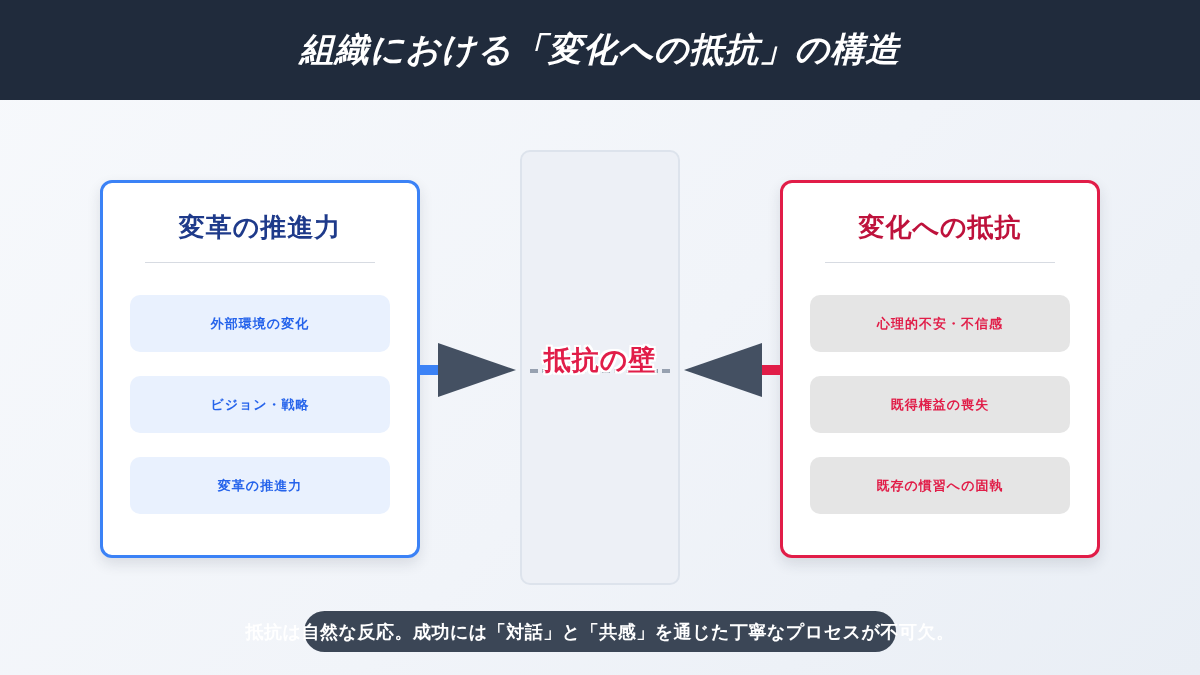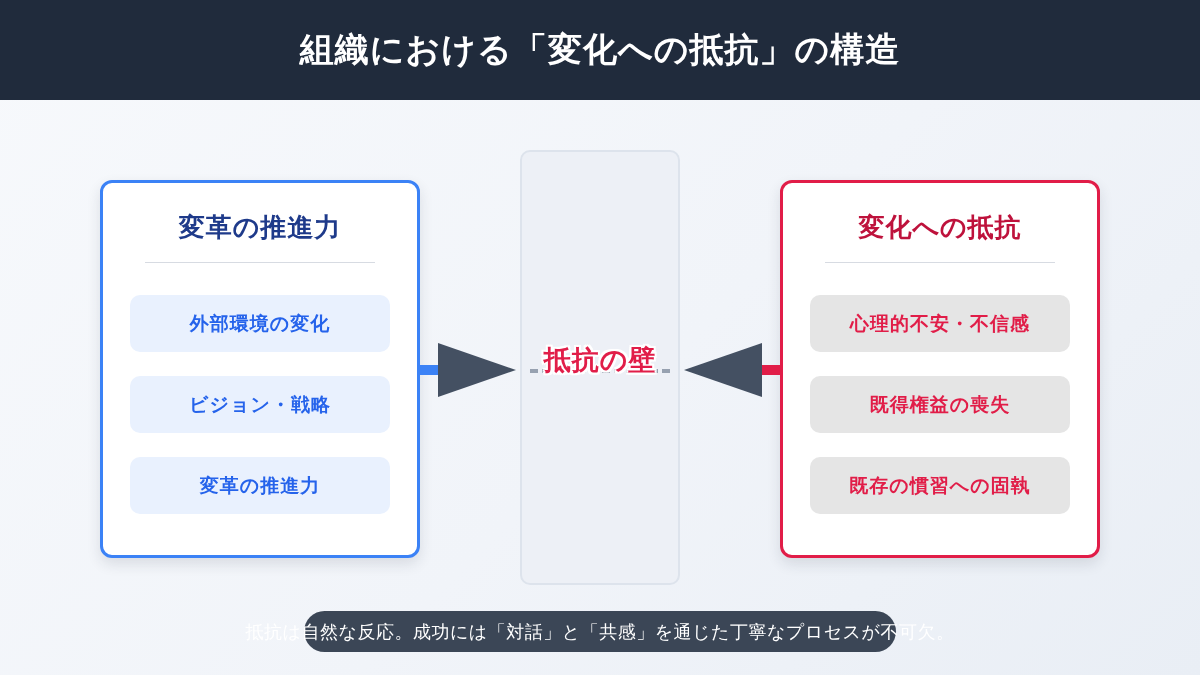--- a/index.html
+++ b/index.html
@@ -6,38 +6,38 @@
   body { font-family:"Liberation Sans","DejaVu Sans",sans-serif; background:#dfe4ea; }
   .slide {
     position:relative; width:1200px; height:675px; overflow:hidden;
     background:linear-gradient(135deg,#f7f9fc 0%,#f1f4f9 55%,#e9eef5 100%);
   }
   
   .header {
     position:absolute; top:0; left:0; width:100%; height:100px;
     background:#202b3c; display:flex; align-items:center; justify-content:center;
   }
-  .header h1 { color:#ffffff; font-size:34px; font-weight:bold; letter-spacing:1px; }
+  .header h1 { color:#ffffff; font-size:34px; font-weight:bold; letter-spacing:1px;font-style:italic; }
 
   
   .card {
     position:absolute; top:180px; width:320px; height:378px; background:#ffffff;
     border-radius:12px; box-shadow:0 6px 14px rgba(30,40,60,.12);
   }
   .card-left  { left:100px; border:3px solid #3b82f6; }
   .card-right { left:780px; border:3px solid #e11d48; }
   .card-title { margin-top:27px; text-align:center; font-size:26px; font-weight:bold; letter-spacing:1px; }
   .card-left  .card-title { color:#1e3a8a; }
   .card-right .card-title { color:#be123c; }
   .divider { width:230px; height:1px; background:#d7dbe2; margin:17px auto 0; }
   .items { margin-top:32px; display:flex; flex-direction:column; align-items:center; gap:24px; }
   .item {
     width:260px; height:57px; border-radius:10px;
     display:flex; align-items:center; justify-content:center;
-    font-size:19px; font-weight:bold; letter-spacing:1px;
+    font-size:13px; font-weight:bold; letter-spacing:1px;
   }
   .card-left  .item { background:#e9f1fe; color:#2563eb; }
   .card-right .item { background:#e5e5e5; color:#e11d48; }
 
   
   .wall {
     position:absolute; left:520px; top:150px; width:160px; height:435px;
     background:#edf0f6; border:2px solid #dde3ec; border-radius:10px;
   }
   .wall-dash {
@@ -59,21 +59,21 @@
          border-top:27px solid transparent; border-bottom:27px solid transparent; }
   .tri-right { left:438px; border-left:78px solid #445062; }
   .tri-left  { left:684px; border-right:78px solid #445062; }
 
   
   .footer-note {
     position:absolute; top:611px; left:50%; transform:translateX(-50%);
     width:592px; height:41px; border-radius:21px; background:#3b4656;
     display:flex; align-items:center; justify-content:center; overflow:visible;
   }
-  .footer-note span { white-space:nowrap; color:#ffffff; font-size:18px; letter-spacing:0.5px; }
+  .footer-note span { white-space:nowrap; color:#ffffff; font-size:18px; letter-spacing:0.5px;font-weight:bold; }
 </style>
 </head>
 <body>
 
 <div class="slide">
 
   <div class="header">
     <h1>組織における「変化への抵抗」の構造</h1>
   </div>
 

